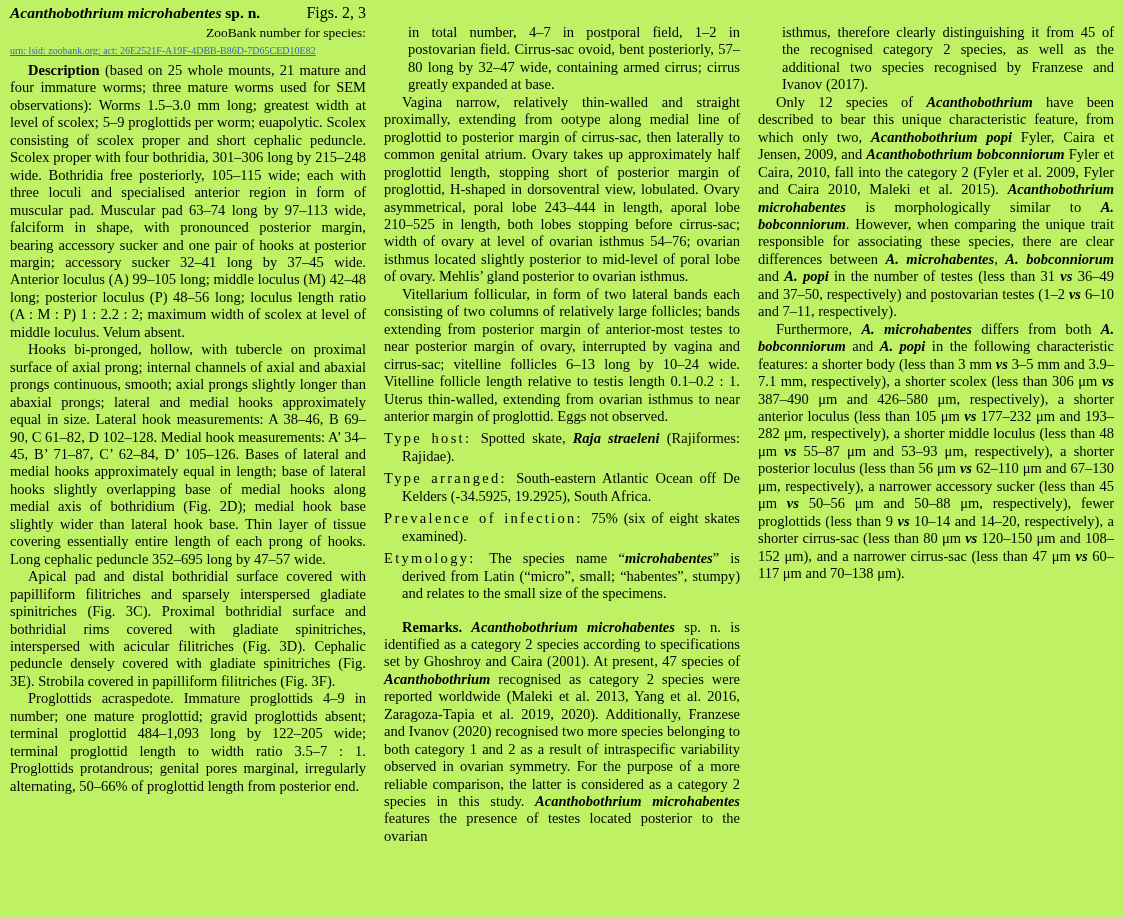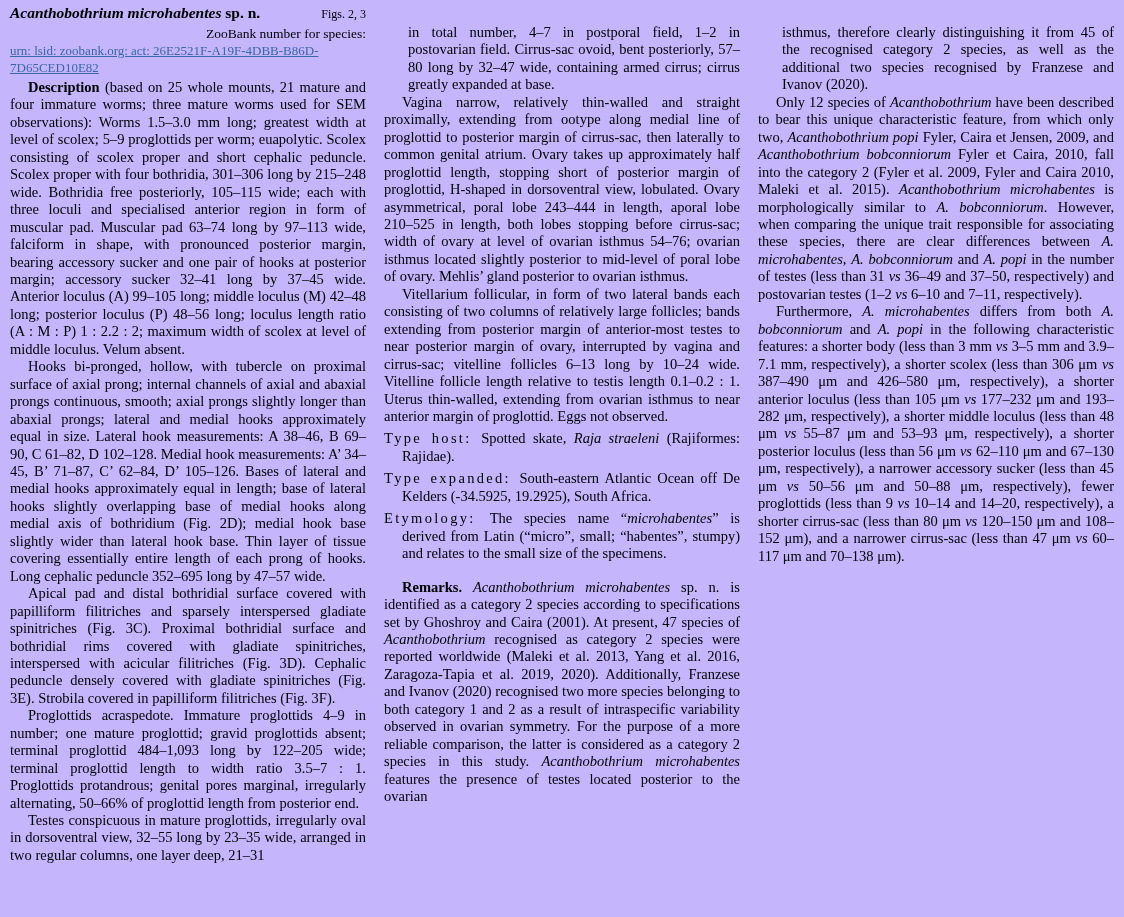--- a/index.html
+++ b/index.html
@@ -1,84 +1,84 @@
 <!DOCTYPE html>
 <html lang="en"><head>
 <meta charset="utf-8">
 <style>
   html, body { margin: 0; padding: 0; background: #ffffff; }
   .page {
     width: 1124px; height: 917px; box-sizing: border-box;
-    background: #c4b5fd; color: #000000;
+    background: #bef264; color: #000000;
     font-family: "Liberation Serif", "DejaVu Serif", serif;
     display: flex; gap: 18px; padding: 2px 10px 0 10px;
     overflow: hidden;
   }
   .col {
     flex: 0 0 356px; width: 356px;
     font-size: 14.5px; line-height: 17.45px;
     text-align: justify;
   }
   .col-pad { padding-top: 22px; }
   .heading-row {
     display: flex; justify-content: space-between; align-items: baseline;
     font-size: 15.5px; line-height: 22px; margin-bottom: 1px;
     text-align: left;
   }
   .title-main { font-weight: bold; }
   .title-species { font-style: italic; }
-  .figs-ref { font-weight: normal; font-size: 12px; }
+  .figs-ref { font-weight: normal; font-size: 16px; }
   .zoobank-label { font-size: 13.5px; line-height: 16px; text-align: right; }
   .zoobank-link {
-    display: inline-block; font-size: 13px; line-height: 17px;
+    display: inline-block; font-size: 10px; line-height: 17px;
     color: #3a66ad; text-decoration: underline; cursor: pointer;
     text-align: left; margin-bottom: 3px;
   }
   p { margin: 0; }
   p.indent { text-indent: 18px; }
   p.flush { text-indent: 0; margin-left: 24px; }
   p.entry { padding-left: 18px; text-indent: -18px; margin-top: 5px; }
-  .it { font-style: italic; }
+  .it { font-style: italic; font-weight: bold; }
   .bd { font-weight: bold; }
   .sc { letter-spacing: 0.16em; }
 </style>
 </head>
 <body>
 
 <div class="page">
 
   <div class="col">
     <div class="heading-row">
       <span class="title-main"><span class="title-species">Acanthobothrium microhabentes</span><span> sp. n.</span></span>
       <span class="figs-ref">Figs. 2, 3</span>
     </div>
     <div class="zoobank-label">ZooBank number for species:</div>
     <span class="zoobank-link">urn: lsid: zoobank.org: act: 26E2521F-A19F-4DBB-B86D-7D65CED10E82</span>
     <div>
         <p class="indent"><span class="bd">Description</span><span> (based on 25 whole mounts, 21 mature and four immature worms; three mature worms used for SEM observations): Worms 1.5–3.0 mm long; greatest width at level of scolex; 5–9 proglottids per worm; euapolytic. Scolex consisting of scolex proper and short cephalic peduncle. Scolex proper with four bothridia, 301–306 long by 215–248 wide. Bothridia free posteriorly, 105–115 wide; each with three loculi and specialised anterior region in form of muscular pad. Muscular pad 63–74 long by 97–113 wide, falciform in shape, with pronounced posterior margin, bearing accessory sucker and one pair of hooks at posterior margin; accessory sucker 32–41 long by 37–45 wide. Anterior loculus (A) 99–105 long; middle loculus (M) 42–48 long; posterior loculus (P) 48–56 long; loculus length ratio (A : M : P) 1 : 2.2 : 2; maximum width of scolex at level of middle loculus. Velum absent.</span></p>
         <p class="indent"><span>Hooks bi-pronged, hollow, with tubercle on proximal surface of axial prong; internal channels of axial and abaxial prongs continuous, smooth; axial prongs slightly longer than abaxial prongs; lateral and medial hooks approximately equal in size. Lateral hook measurements: A 38–46, B 69–90, C 61–82, D 102–128. Medial hook measurements: A’ 34–45, B’ 71–87, C’ 62–84, D’ 105–126. Bases of lateral and medial hooks approximately equal in length; base of lateral hooks slightly overlapping base of medial hooks along medial axis of bothridium (Fig. 2D); medial hook base slightly wider than lateral hook base. Thin layer of tissue covering essentially entire length of each prong of hooks. Long cephalic peduncle 352–695 long by 47–57 wide.</span></p>
         <p class="indent"><span>Apical pad and distal bothridial surface covered with papilliform filitriches and sparsely interspersed gladiate spinitriches (Fig. 3C). Proximal bothridial surface and bothridial rims covered with gladiate spinitriches, interspersed with acicular filitriches (Fig. 3D). Cephalic peduncle densely covered with gladiate spinitriches (Fig. 3E). Strobila covered in papilliform filitriches (Fig. 3F).</span></p>
         <p class="indent"><span>Proglottids acraspedote. Immature proglottids 4–9 in number; one mature proglottid; gravid proglottids absent; terminal proglottid 484–1,093 long by 122–205 wide; terminal proglottid length to width ratio 3.5–7 : 1. Proglottids protandrous; genital pores marginal, irregularly alternating, 50–66% of proglottid length from posterior end.</span></p>
-        <p class="indent"><span>Testes conspicuous in mature proglottids, irregularly oval in dorsoventral view, 32–55 long by 23–35 wide, arranged in two regular columns, one layer deep, 21–31</span></p>
       </div>
   </div>
 
   <div class="col col-pad">
     <div>
         <p class="flush"><span>in total number, 4–7 in postporal field, 1–2 in postovarian field. Cirrus-sac ovoid, bent posteriorly, 57–80 long by 32–47 wide, containing armed cirrus; cirrus greatly expanded at base.</span></p>
         <p class="indent"><span>Vagina narrow, relatively thin-walled and straight proximally, extending from ootype along medial line of proglottid to posterior margin of cirrus-sac, then laterally to common genital atrium. Ovary takes up approximately half proglottid length, stopping short of posterior margin of proglottid, H-shaped in dorsoventral view, lobulated. Ovary asymmetrical, poral lobe 243–444 in length, aporal lobe 210–525 in length, both lobes stopping before cirrus-sac; width of ovary at level of ovarian isthmus 54–76; ovarian isthmus located slightly posterior to mid-level of poral lobe of ovary. Mehlis’ gland posterior to ovarian isthmus.</span></p>
         <p class="indent"><span>Vitellarium follicular, in form of two lateral bands each consisting of two columns of relatively large follicles; bands extending from posterior margin of anterior-most testes to near posterior margin of ovary, interrupted by vagina and cirrus-sac; vitelline follicles 6–13 long by 10–24 wide. Vitelline follicle length relative to testis length 0.1–0.2 : 1. Uterus thin-walled, extending from ovarian isthmus to near anterior margin of proglottid. Eggs not observed.</span></p>
         <p class="entry" style=""><span class="sc">Type host: </span><span>Spotted skate, </span><span class="it">Raja straeleni</span><span> (Rajiformes: Rajidae).</span></p>
-        <p class="entry"><span class="sc">Type expanded: </span><span>South-eastern Atlantic Ocean off De Kelders (-34.5925, 19.2925), South Africa.</span></p>
+        <p class="entry"><span class="sc">Type arranged: </span><span>South-eastern Atlantic Ocean off De Kelders (-34.5925, 19.2925), South Africa.</span></p>
+        <p class="entry"><span class="sc">Prevalence of infection: </span><span>75% (six of eight skates examined).</span></p>
         <p class="entry"><span class="sc">Etymology: </span><span>The species name “</span><span class="it">microhabentes</span><span>” is derived from Latin (“micro”, small; “habentes”, stumpy) and relates to the small size of the specimens.</span></p>
         <p class="indent" style="margin-top: 16px;"><span class="bd">Remarks.</span><span> </span><span class="it">Acanthobothrium microhabentes</span><span> sp. n. is identified as a category 2 species according to specifications set by Ghoshroy and Caira (2001). At present, 47 species of </span><span class="it">Acanthobothrium</span><span> recognised as category 2 species were reported worldwide (Maleki et al. 2013, Yang et al. 2016, Zaragoza-Tapia et al. 2019, 2020). Additionally, Franzese and Ivanov (2020) recognised two more species belonging to both category 1 and 2 as a result of intraspecific variability observed in ovarian symmetry. For the purpose of a more reliable comparison, the latter is considered as a category 2 species in this study. </span><span class="it">Acanthobothrium microhabentes</span><span> features the presence of testes located posterior to the ovarian</span></p>
       </div>
   </div>
 
   <div class="col col-pad">
     <div>
-        <p class="flush"><span>isthmus, therefore clearly distinguishing it from 45 of the recognised category 2 species, as well as the additional two species recognised by Franzese and Ivanov (2020).</span></p>
+        <p class="flush"><span>isthmus, therefore clearly distinguishing it from 45 of the recognised category 2 species, as well as the additional two species recognised by Franzese and Ivanov (2017).</span></p>
         <p class="indent"><span>Only 12 species of </span><span class="it">Acanthobothrium</span><span> have been described to bear this unique characteristic feature, from which only two, </span><span class="it">Acanthobothrium popi</span><span> Fyler, Caira et Jensen, 2009, and </span><span class="it">Acanthobothrium bobconniorum</span><span> Fyler et Caira, 2010, fall into the category 2 (Fyler et al. 2009, Fyler and Caira 2010, Maleki et al. 2015). </span><span class="it">Acanthobothrium microhabentes</span><span> is morphologically similar to </span><span class="it">A. bobconniorum</span><span>. However, when comparing the unique trait responsible for associating these species, there are clear differences between </span><span class="it">A. microhabentes</span><span>, </span><span class="it">A. bobconniorum</span><span> and </span><span class="it">A. popi</span><span> in the number of testes (less than 31 </span><span class="it">vs</span><span> 36–49 and 37–50, respectively) and postovarian testes (1–2 </span><span class="it">vs</span><span> 6–10 and 7–11, respectively).</span></p>
         <p class="indent"><span>Furthermore, </span><span class="it">A. microhabentes</span><span> differs from both </span><span class="it">A. bobconniorum</span><span> and </span><span class="it">A. popi</span><span> in the following characteristic features: a shorter body (less than 3 mm </span><span class="it">vs</span><span> 3–5 mm and 3.9–7.1 mm, respectively), a shorter scolex (less than 306 μm </span><span class="it">vs</span><span> 387–490 μm and 426–580 μm, respectively), a shorter anterior loculus (less than 105 μm </span><span class="it">vs</span><span> 177–232 μm and 193–282 μm, respectively), a shorter middle loculus (less than 48 μm </span><span class="it">vs</span><span> 55–87 μm and 53–93 μm, respectively), a shorter posterior loculus (less than 56 μm </span><span class="it">vs</span><span> 62–110 μm and 67–130 μm, respectively), a narrower accessory sucker (less than 45 μm </span><span class="it">vs</span><span> 50–56 μm and 50–88 μm, respectively), fewer proglottids (less than 9 </span><span class="it">vs</span><span> 10–14 and 14–20, respectively), a shorter cirrus-sac (less than 80 μm </span><span class="it">vs</span><span> 120–150 μm and 108–152 μm), and a narrower cirrus-sac (less than 47 μm </span><span class="it">vs</span><span> 60–117 μm and 70–138 μm).</span></p>
       </div>
   </div>
 
 </div>
 
 </body></html>

